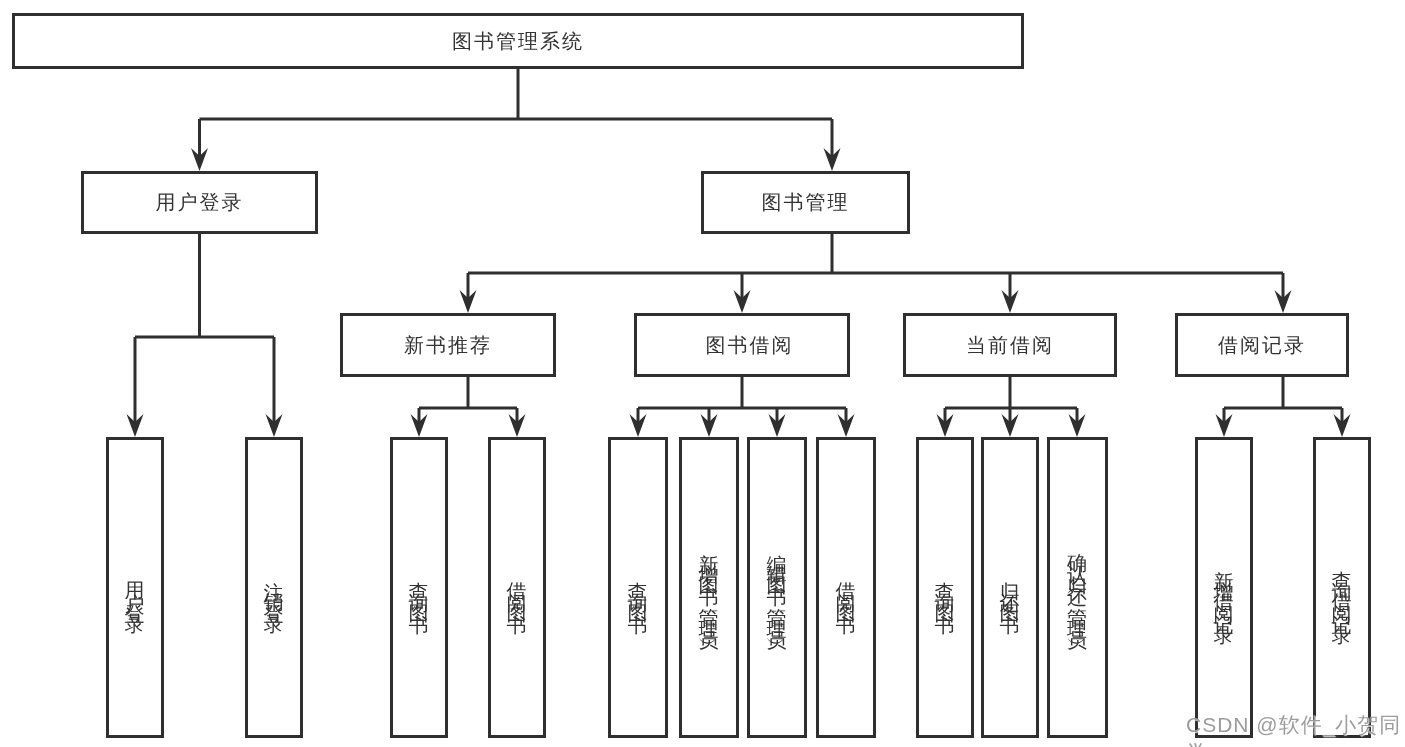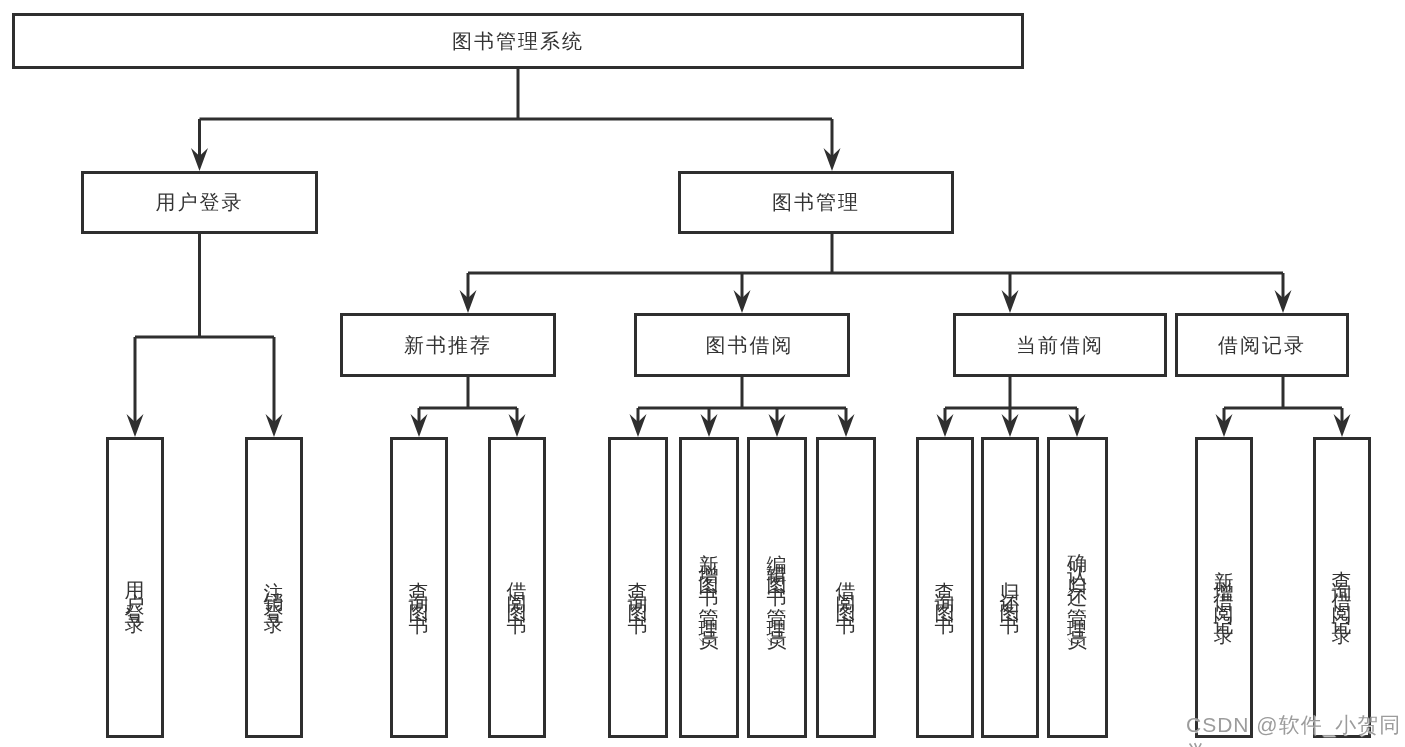--- a/index.html
+++ b/index.html
@@ -15,24 +15,24 @@
   }
   .node .lbl{display:block;}
   .leaf{top:437px;height:301px;}
   .leaf .lbl{
     writing-mode:vertical-rl;text-orientation:mixed;
     letter-spacing:11px;white-space:normal;line-height:1;
   }
   
   #n-root{left:12px;top:13px;width:1012px;height:56px;}
   #n-user-login{left:81px;top:171px;width:237px;height:63px;}
-  #n-book-mgmt{left:678px;top:171px;width:276px;height:63px;}
+  #n-book-mgmt{left:701px;top:171px;width:209px;height:63px;}
   #n-new-book-rec{left:340px;top:313px;width:216px;height:64px;}
   #n-book-borrow{left:634px;top:313px;width:216px;height:64px;padding-left:15px;}
-  #n-current-borrow{left:953px;top:313px;width:214px;height:64px;}
+  #n-current-borrow{left:903px;top:313px;width:214px;height:64px;}
   #n-borrow-records{left:1175px;top:313px;width:174px;height:64px;}
   #n-user-login-leaf{left:106px;width:58px;}
   #n-logout-leaf{left:245px;width:58px;}
   #n-nbr-query{left:390px;width:58px;}
   #n-nbr-borrow{left:488px;width:58px;}
   #n-bb-query{left:608px;width:60px;}
   #n-bb-add{left:679px;width:60px;}
   #n-bb-edit{left:747px;width:60px;}
   #n-bb-borrow{left:816px;width:60px;}
   #n-cb-query{left:916px;width:58px;}

